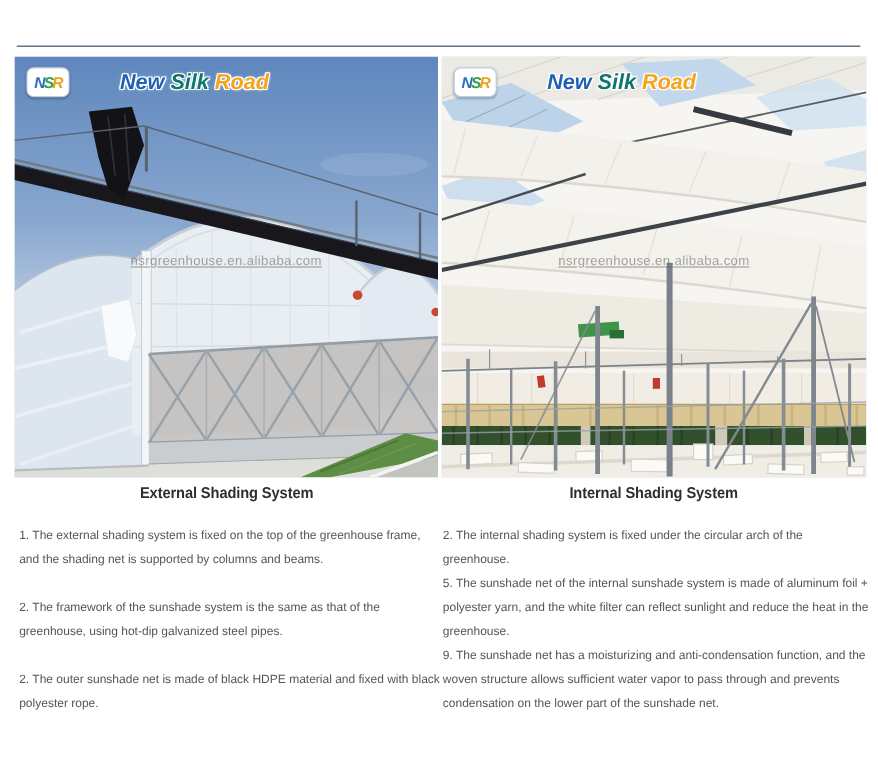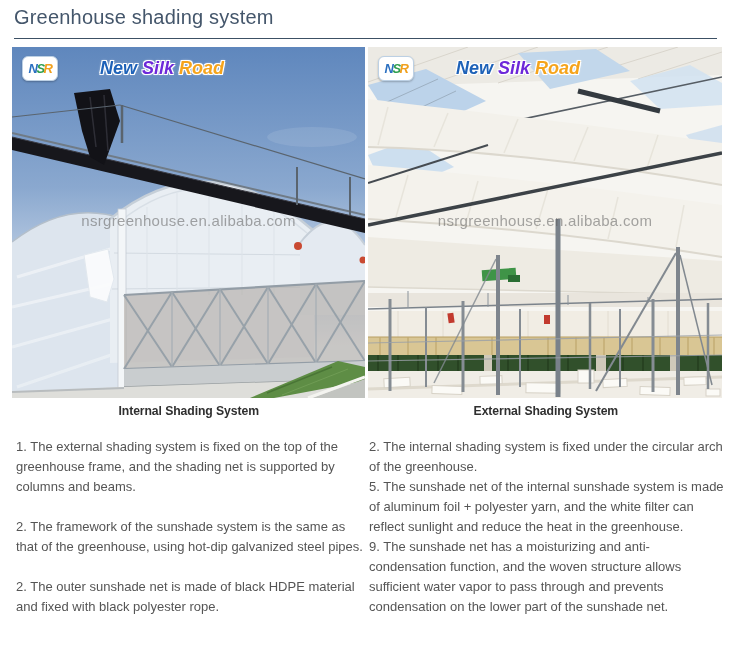--- a/index.html
+++ b/index.html
@@ -32,48 +32,47 @@
     border:1px solid #bcd0e4; box-shadow:0 1px 2px rgba(0,0,0,.25);
     display:flex; align-items:center; justify-content:center;
     font-size:13px; font-weight:900; letter-spacing:-1.5px; font-style:italic;
   }
   .nsr-badge .n { color:#2a6fc0; }
   .nsr-badge .s { color:#2e9e4f; }
   .nsr-badge .r { color:#f0a01e; }
   .brand-words { font-size:18px; letter-spacing:0; white-space:nowrap;
     text-shadow:-1px -1px 0 #fff, 1px -1px 0 #fff, -1px 1px 0 #fff, 1px 1px 0 #fff, 0 0 3px #fff; }
   .w-new  { color:#1e62b8; margin-right:5px;padding-left:36px; }
-  .w-silk { color:#6d28d9; margin-right:5px; }
+  .w-silk { color:#0f766e; margin-right:5px; }
   .w-road { color:#f5a41c;margin-top:11px; }
 
   .watermark {
     position:absolute; left:0; top:165px; width:100%; text-align:center;
-    font-size:15px; color:rgba(95,95,95,0.55); letter-spacing:0.3px;
+    font-size:11px; color:rgba(95,95,95,0.55); letter-spacing:0.3px;text-decoration:underline;
   }
 
   .captions-row { position:absolute; left:12px; top:403px; display:flex; gap:3px; }
   .caption { font-size:13px; font-weight:700; color:#2f2f2f; text-align:center; }
   .caption.external { width:353px; }
   .caption.internal { width:354px; }
   .caption span { display:inline-block; transform:scaleX(0.94); transform-origin:center; letter-spacing:-0.1px; }
 
   .text-cols { position:absolute; left:0; top:437px; width:732px; display:flex; }
-  .col { font-size:13px; line-height:20px; color:#555555; }
+  .col { font-size:10px; line-height:20px; color:#555555; }
   .col.left  { margin-left:16px; width:352px; }
   .col.right { margin-left:1px;  width:356px; }
   .col.left p  { margin:0 0 20px 0; }
   .col.left p:last-child { margin-bottom:0; }
   .col.right p { margin:0; }
 </style>
 </head>
 <body>
 
 <div class="page">
 
-  <h1 class="page-title">Greenhouse shading system</h1>
   <div class="title-rule"></div>
 
   <div class="photos-row">
 
     <div class="photo external">
       <svg viewBox="0 0 353 351" preserveAspectRatio="none">
         <defs>
           <linearGradient id="skyG" x1="0" y1="0" x2="0" y2="1">
             <stop offset="0" stop-color="#5f87bd"></stop>
             <stop offset="0.4" stop-color="#8aa8cf"></stop>
@@ -310,22 +309,22 @@
             <span class="s">S</span>
             <span class="r">R</span>
           </span>
         <span class="brand-words"><span class="w-new">New</span><span class="w-silk">Silk</span><span class="w-road">Road</span></span>
       </div>
       <div class="watermark">nsrgreenhouse.en.alibaba.com</div>
     </div>
   </div>
 
   <div class="captions-row">
+    <div class="caption external"><span>External Shading System</span></div>
     <div class="caption internal"><span>Internal Shading System</span></div>
-    <div class="caption external"><span>External Shading System</span></div>
   </div>
 
   <div class="text-cols">
     <div class="col left">
       <p>1. The external shading system is fixed on the top of the greenhouse frame, and the shading net is supported by columns and beams.</p>
       <p>2. The framework of the sunshade system is the same as that of the greenhouse, using hot-dip galvanized steel pipes.</p>
       <p>2. The outer sunshade net is made of black HDPE material and fixed with black polyester rope.</p>
     </div>
     <div class="col right">
       <p>2. The internal shading system is fixed under the circular arch of the greenhouse.</p>

